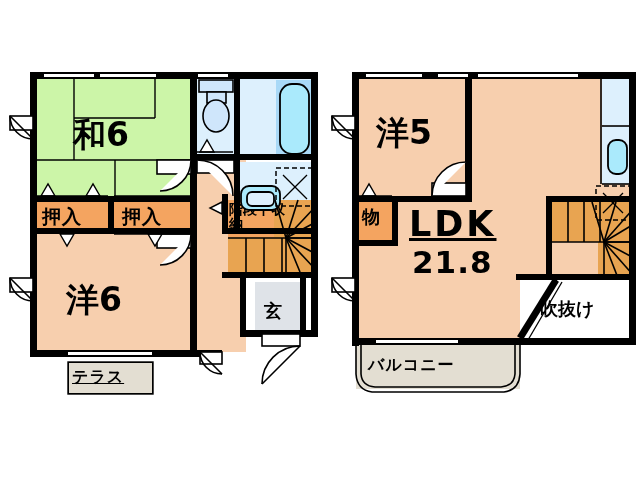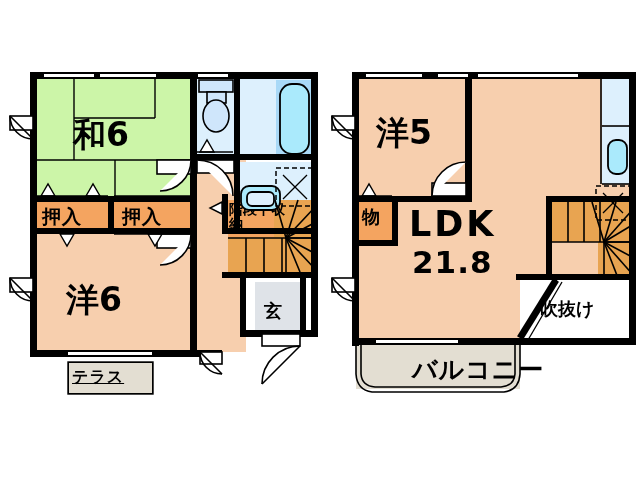--- a/index.html
+++ b/index.html
@@ -43,21 +43,21 @@
     white-space: nowrap;
     font-family: "DejaVu Sans", "Liberation Sans", sans-serif;
   }
   .lbl-room   { font-size: 33px; letter-spacing: 0px; }
   .lbl-ldk    { font-size: 35px; letter-spacing: 3px; }
   .lbl-ldknum { font-size: 31px; letter-spacing: 1px; }
   .lbl-closet { font-size: 19px; letter-spacing: 1px; }
   .lbl-stair  { font-size: 14px; line-height: 15px; white-space: normal; width: 60px; text-align: left; }
   .lbl-mono   { font-size: 18px; }
   .lbl-terrace{ font-size: 16px; letter-spacing: 1px; text-decoration: underline; }
-  .lbl-balcony{ font-size: 25px; letter-spacing: 1px; margin-left: 44px; }
+  .lbl-balcony{ font-size: 16px; letter-spacing: 1px; }
   .lbl-void   { font-size: 18px; letter-spacing: 0px; }
 
   
   .window { position: absolute; background: #ffffff; border-top: 2px solid #000; border-bottom: 2px solid #000; box-sizing: border-box; }
 
   svg.ov { position: absolute; left: 0; top: 0; width: 638px; height: 480px; pointer-events: none; }
 </style>
 </head>
 <body>
 
@@ -152,21 +152,21 @@
     <div class="wall" style="left:546px; top:196px; width:6px;   height:84px;"></div>
     <div class="wall" style="left:546px; top:274px; width:56px;  height:6px;"></div>
     <div class="wall" style="left:516px; top:274px; width:120px; height:6px;"></div>
 
     <div class="window" style="left:366px; top:72px;  width:56px;  height:7px;"></div>
     <div class="window" style="left:438px; top:72px;  width:30px;  height:7px;"></div>
     <div class="window" style="left:478px; top:72px;  width:100px; height:7px;"></div>
     <div class="window" style="left:376px; top:338px; width:82px;  height:7px;"></div>
 
     <div class="lbl lbl-room" style="left:376px; top:116px;">洋5</div>
-    <div class="lbl lbl-ldk" style="left:409px; top:207px;">LDK</div>
+    <div class="lbl lbl-ldk" style="left:409px; top:207px;text-decoration:underline;">LDK</div>
     <div class="lbl lbl-ldknum" style="left:412px; top:247px;">21.8</div>
     <div class="lbl lbl-mono" style="left:362px; top:208px;">物</div>
     <div class="lbl lbl-void" style="left:540px; top:300px;">吹抜け</div>
     <div class="lbl lbl-balcony" style="left:368px; top:357px;">バルコニー</div>
   </div>
 
   <svg class="ov" viewBox="0 0 638 480">
 
     <g stroke="#000" stroke-width="1.4" fill="none">
       <line x1="33" y1="160" x2="195" y2="160"></line>

